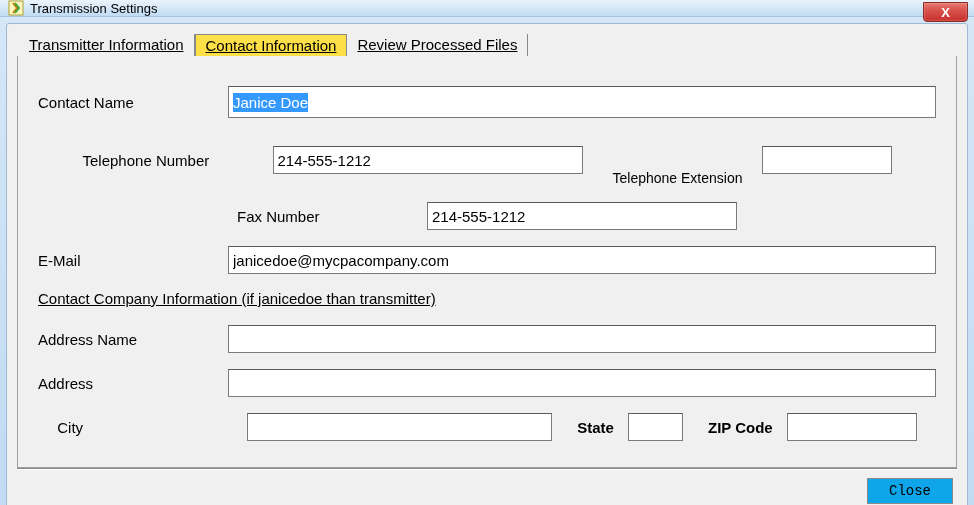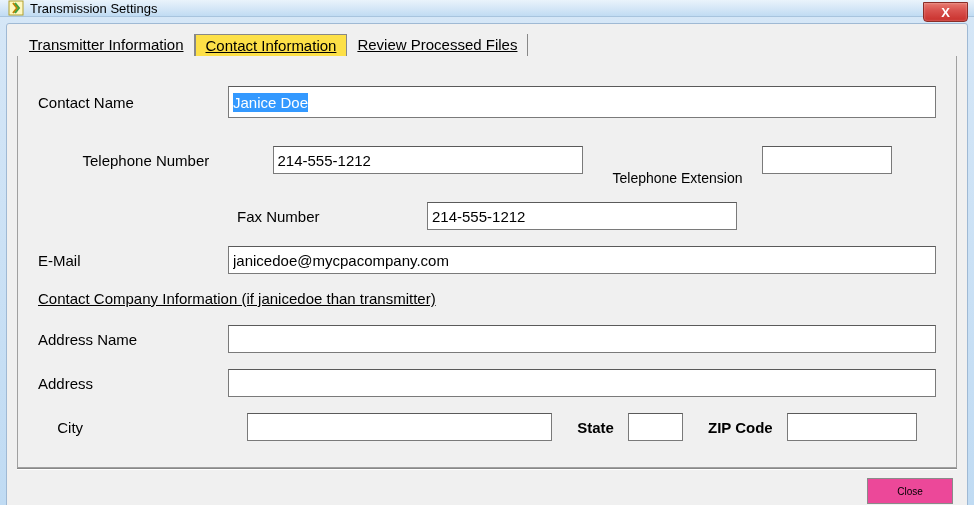--- a/index.html
+++ b/index.html
@@ -151,24 +151,25 @@
     border-bottom: 1px solid #fff;
   }
   .button-row {
     display: flex;
     justify-content: flex-end;
     padding: 8px 14px 4px 0;
   }
   .btn {
     width: 86px;
     height: 26px;
-    background: #ec4899;
+    background: #0ea5e9;
     border: 1px solid #8a8a8a;
-    font-size: 10px;
+    font-size: 14px;
     cursor: pointer;
+    font-family: Liberation Mono, monospace;
   }
 </style>
 </head>
 <body>
 
 <div class="titlebar">
   <span class="icon">
     <svg width="16" height="16" viewBox="0 0 16 16">
       <rect x="1" y="1" width="14" height="14" fill="#fff8c0" stroke="#b0a030"></rect>
       <path d="M5 3 L9 8 L5 13" fill="none" stroke="#c08000" stroke-width="2"></path>

